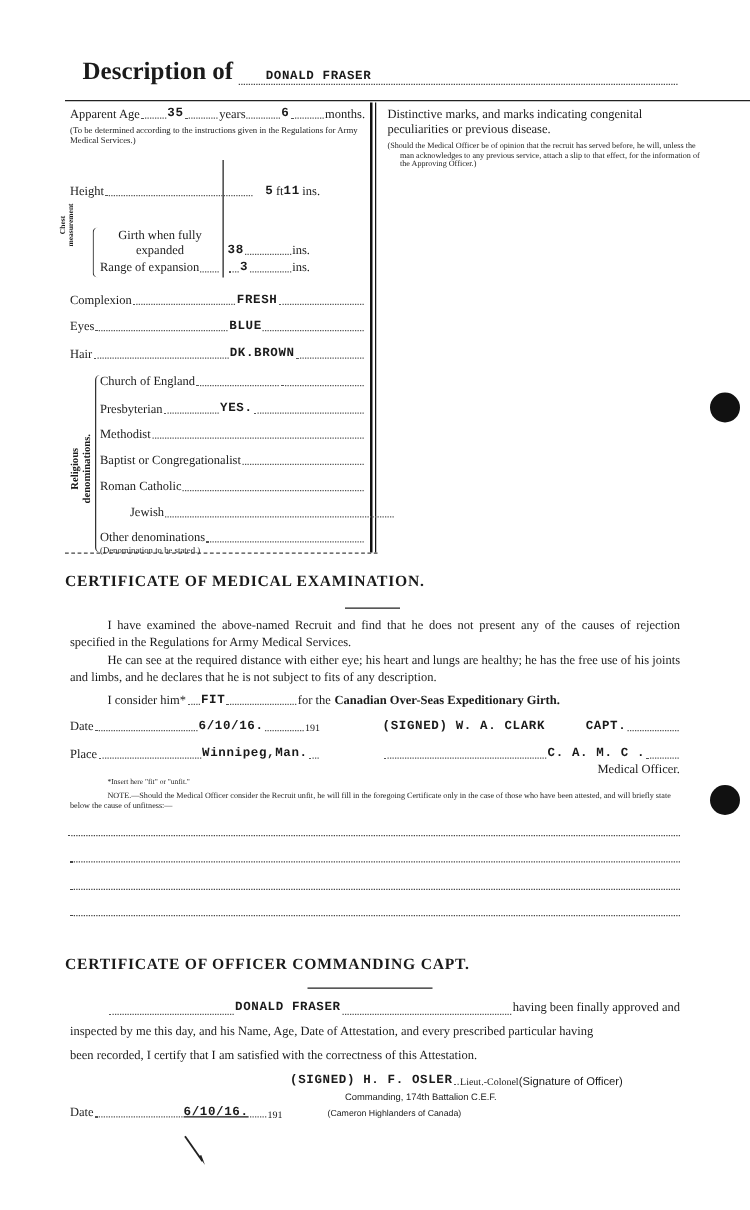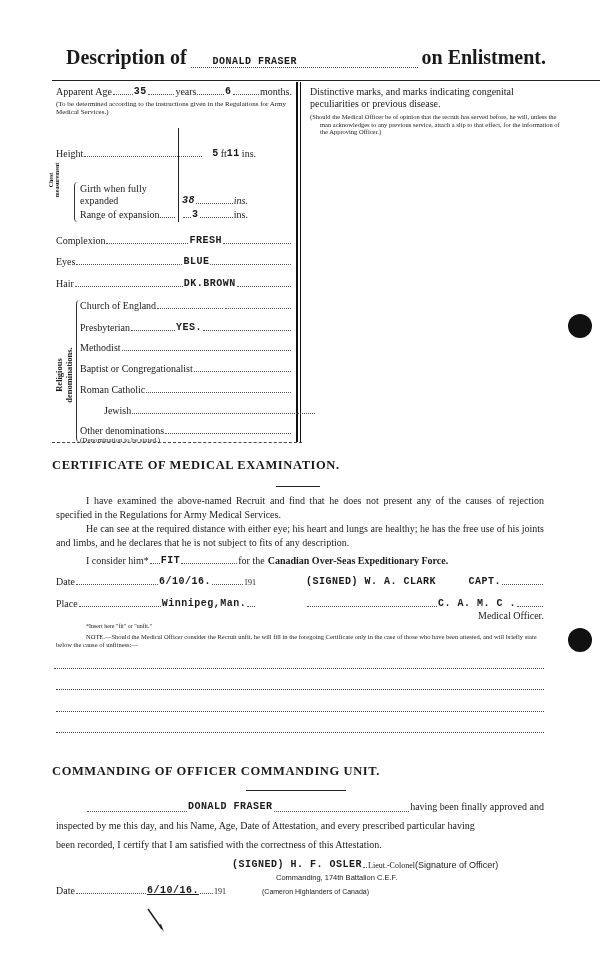--- a/index.html
+++ b/index.html
@@ -3,40 +3,39 @@
 <meta charset="utf-8">
 <style>
   html, body { margin:0; padding:0; background:#fff; }
   body { width:600px; height:968px; position:relative; overflow:hidden;
          font-family:"Liberation Serif","DejaVu Serif",serif; color:#1a1a1a; }
   .abs { position:absolute; }
   .typed { font-family:"Liberation Mono","DejaVu Sans Mono",monospace; font-weight:bold; letter-spacing:0.5px; }
   .dots { border-bottom:1px dotted #444; }
   .title { font-weight:bold; font-size:20px; }
   .small { font-size:7px; line-height:8px; }
-  .lbl { font-size:10px; }
+  .lbl { font-size:10px;text-align:center; }
   .hd { font-weight:bold; font-size:12.5px; letter-spacing:0.6px; text-align:left; }
   .vline { width:0; border-left:1px solid #222; }
   .hole { width:24px; height:24px; border-radius:50%; background:#111; }
   .para { font-size:10px; line-height:14px; text-align:justify; }
   .field-line { display:flex; align-items:flex-end; }
   .field-line .fill { flex:1; border-bottom:1px dotted #555; margin:0 1px 2px; }
 </style>
 </head>
 <body>
 
 <div class="abs hole" style="left:568px;top:314px;"></div>
 <div class="abs hole" style="left:568px;top:628px;"></div>
 
 <div class="abs title" style="left:66px;top:46px;width:480px;display:flex;align-items:baseline;">
   <span>Description of</span>
   <span class="dots" style="flex:1;margin:0 4px;font-size:10px;font-weight:normal;padding-left:22px;">
     <span class="typed">DONALD FRASER</span>
   </span>
-  <span>on Enlistment.</span>
 </div>
 <div class="abs" style="left:52px;top:80px;width:548px;border-top:1.5px solid #222;"></div>
 
 <div class="abs vline" style="left:296px;top:82px;height:360px;border-left:2px double #111;width:2px;border-right:1px solid #111;"></div>
 <div class="abs" style="left:52px;top:442px;width:250px;border-top:1px dashed #444;"></div>
 
 <div class="abs lbl field-line" style="left:56px;top:86px;width:236px;">
   <span>Apparent Age</span>
   <span class="fill" style="flex:0 0 20px"></span>
   <span class="typed">35</span>
@@ -62,21 +61,21 @@
   <span class="fill"></span>
   <span>ins.</span>
   <span style="width:40px"></span>
 </div>
 
 <div class="abs" style="left:48px;top:200px;font-size:6px;transform:rotate(-90deg);transform-origin:left top;width:40px;text-align:center;font-weight:bold;">Chest measurement</div>
 <div class="abs" style="left:74px;top:182px;width:4px;height:40px;border-left:1px solid #333;border-radius:4px 0 0 4px;"></div>
 <div class="abs lbl" style="left:80px;top:183px;width:96px;line-height:12px;">
   <span>Girth when fully expanded</span>
 </div>
-<div class="abs lbl field-line" style="left:182px;top:195px;width:66px;font-style:italic;">
+<div class="abs lbl field-line" style="left:182px;top:195px;width:66px;">
   <span class="typed">38</span>
   <span class="fill"></span>
   <span>ins.</span>
 </div>
 <div class="abs lbl field-line" style="left:80px;top:209px;width:96px;">
   <span>Range of expansion</span>
   <span class="fill"></span>
 </div>
 <div class="abs lbl field-line" style="left:182px;top:209px;width:66px;">
   <span class="fill" style="flex:0 0 8px"></span>
@@ -160,21 +159,21 @@
 <div class="abs para" style="left:56px;top:522px;width:488px;text-indent:30px;">
   <span>He can see at the required distance with either eye; his heart and lungs are healthy; he has the free use of his joints and limbs, and he declares that he is not subject to fits of any description.</span>
 </div>
 
 <div class="abs lbl field-line" style="left:86px;top:555px;width:420px;">
   <span>I consider him*</span>
   <span class="fill" style="flex:0 0 10px"></span>
   <span class="typed">FIT</span>
   <span class="fill" style="flex:0 0 56px"></span>
   <span style="margin-right:3px">for the</span>
-  <span style="font-weight:bold">Canadian Over-Seas Expeditionary Force.</span>
+  <span style="font-weight:bold">Canadian Over-Seas Expeditionary Girth.</span>
 </div>
 
 <div class="abs lbl field-line" style="left:56px;top:576px;width:200px;">
   <span>Date</span>
   <span class="fill" style="flex:0 0 82px"></span>
   <span class="typed">6/10/16.</span>
   <span class="fill"></span>
   <span style="font-size:8px">191</span>
 </div>
 <div class="abs lbl field-line" style="left:306px;top:576px;width:238px;">
@@ -195,21 +194,21 @@
 </div>
 <div class="abs lbl" style="left:478px;top:610px;">Medical Officer.</div>
 <div class="abs small" style="left:86px;top:622px;font-size:6px;">*Insert here "fit" or "unfit."</div>
 <div class="abs small" style="left:56px;top:633px;width:490px;text-indent:30px;font-size:6.5px;line-height:8px;">NOTE.—Should the Medical Officer consider the Recruit unfit, he will fill in the foregoing Certificate only in the case of those who have been attested, and will briefly state below the cause of unfitness:—</div>
 
 <div class="abs dots" style="left:54px;top:668px;width:490px;"></div>
 <div class="abs dots" style="left:56px;top:689px;width:488px;"></div>
 <div class="abs dots" style="left:56px;top:711px;width:488px;"></div>
 <div class="abs dots" style="left:56px;top:732px;width:488px;"></div>
 
-<div class="abs hd" style="left:52px;top:764px;width:500px;">COMMANDING OF OFFICER COMMANDING UNIT.</div>
+<div class="abs hd" style="left:52px;top:764px;width:500px;">CERTIFICATE OF OFFICER COMMANDING CAPT.</div>
 <div class="abs" style="left:246px;top:790px;width:100px;border-top:1px solid #222;"></div>
 
 <div class="abs para field-line" style="left:86px;top:800px;width:458px;">
   <span class="fill" style="flex:0 0 100px"></span>
   <span class="typed">DONALD FRASER</span>
   <span class="fill"></span>
   <span>having been finally approved and</span>
 </div>
 <div class="abs para" style="left:56px;top:819px;width:490px;white-space:nowrap;">inspected by me this day, and his Name, Age, Date of Attestation, and every prescribed particular having</div>
 <div class="abs para" style="left:56px;top:838px;width:490px;white-space:nowrap;">been recorded, I certify that I am satisfied with the correctness of this Attestation.</div>

